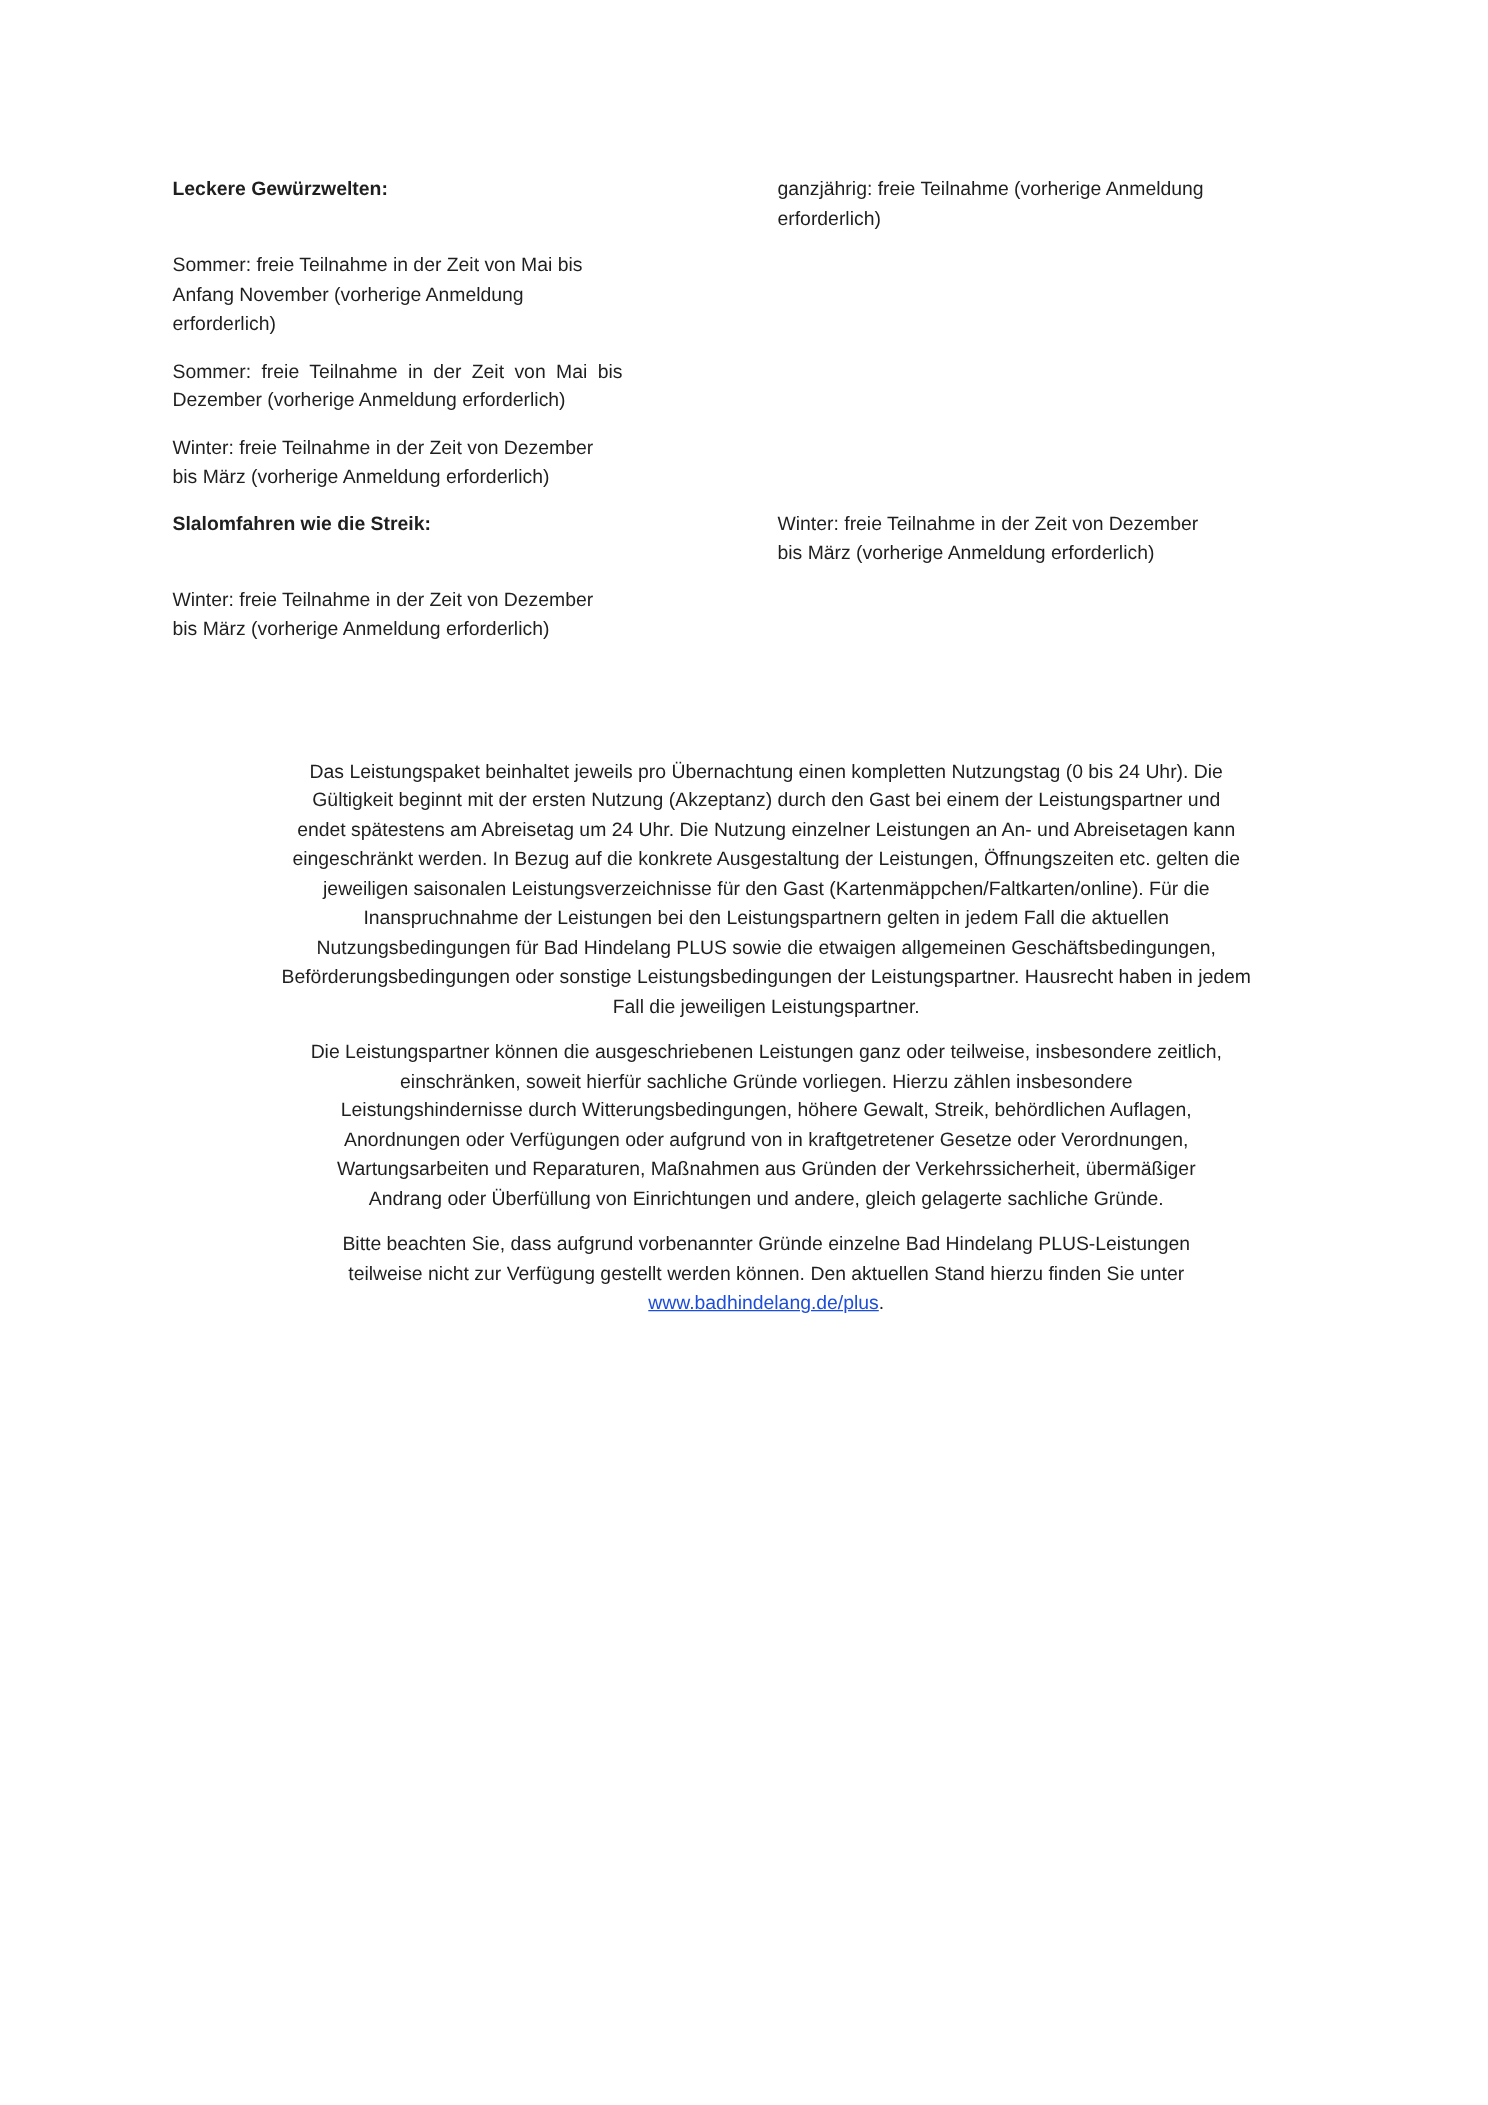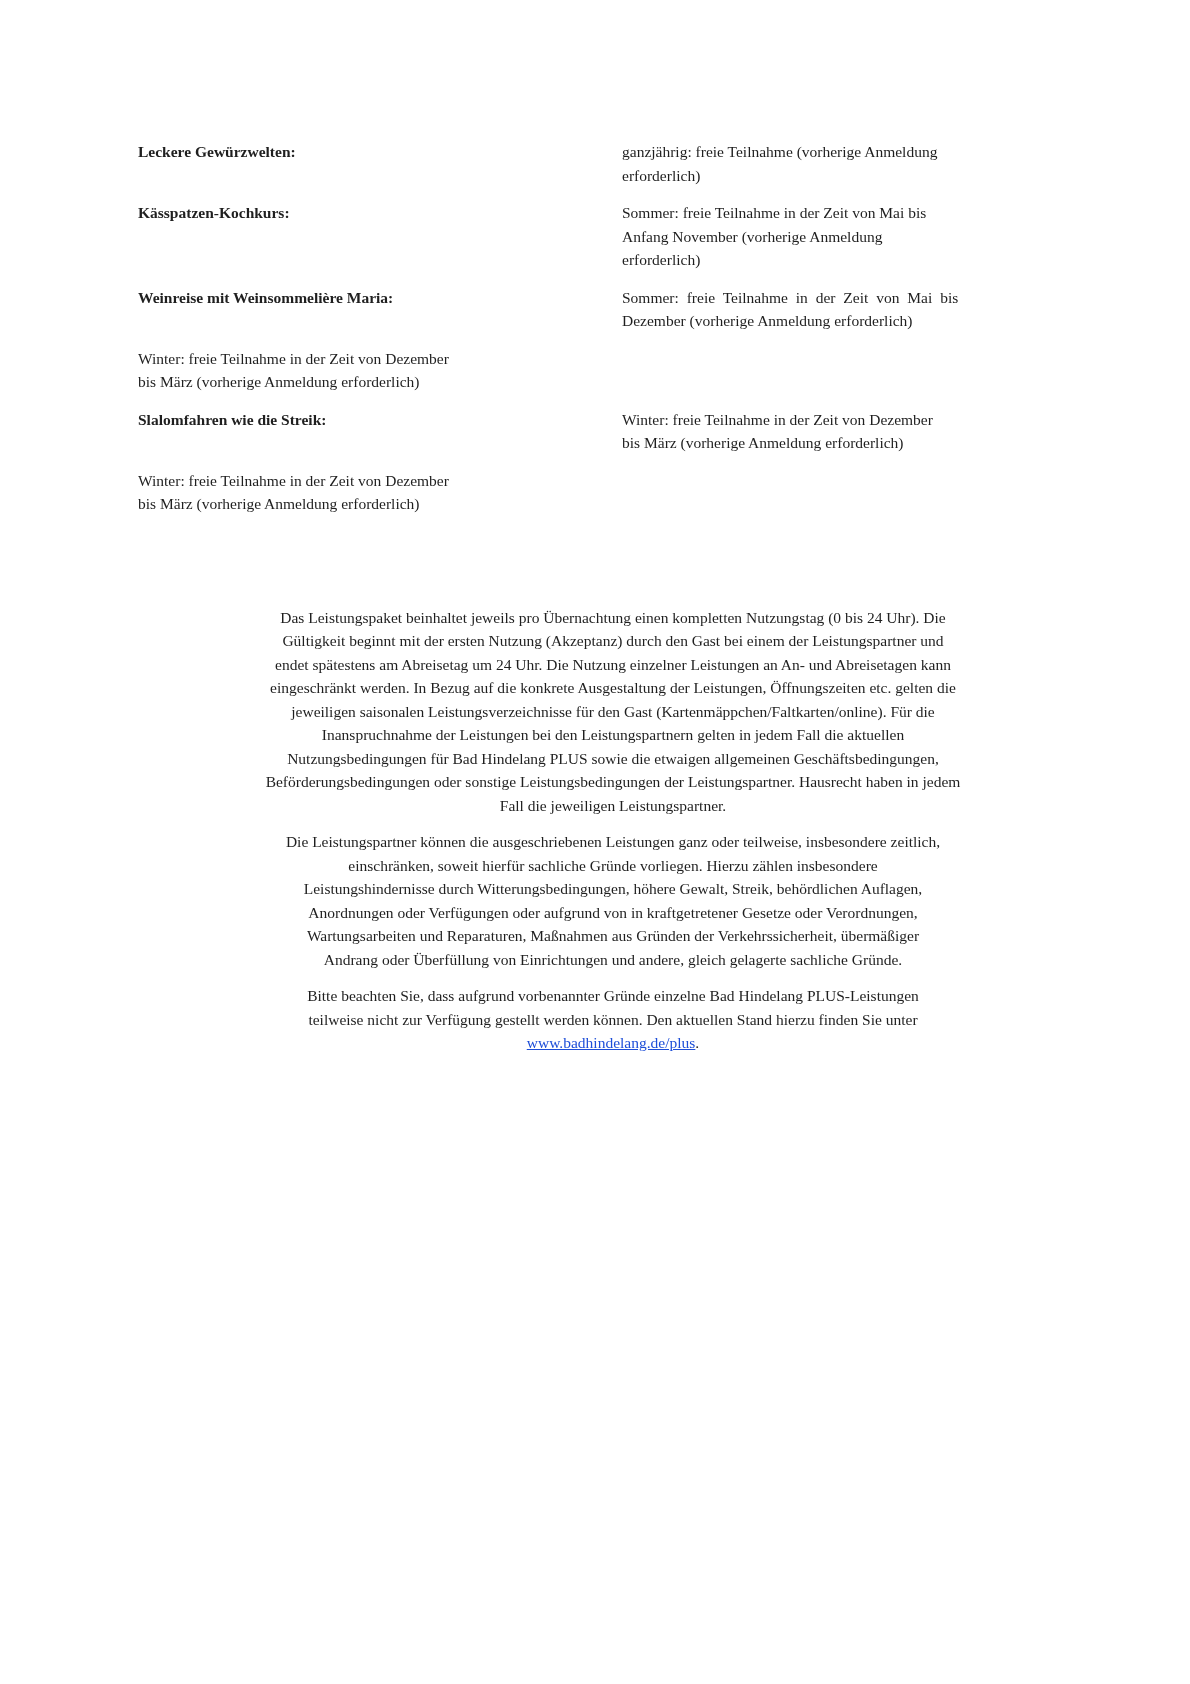--- a/index.html
+++ b/index.html
@@ -6,21 +6,21 @@
     margin: 0;
     padding: 0;
     background: #ffffff;
   }
   .page {
     position: relative;
     width: 1190px;
     height: 1684px;
     background: #ffffff;
     color: #1f1f1f;
-    font-family: Liberation Serif, serif;
+    font-family: Liberation Sans, sans-serif;
     font-size: 15.5px;
     line-height: 23.5px;
     overflow: hidden;
     border-radius: 17px;
   }
   .content {
     position: absolute;
     top: 140px;
     left: 138px;
     width: 950px;
@@ -66,27 +66,25 @@
 <div class="page">
   <div class="content">
 
     <div class="svc-list">
       <div class="svc-row">
         <div class="svc-label">Leckere Gewürzwelten:</div>
         <div class="svc-desc">ganzjährig: freie Teilnahme (vorherige Anmeldung
 erforderlich)</div>
       </div>
       <div class="svc-row">
-        <div class="svc-label">Kässpatzen-Kochkurs:</div>
         <div class="svc-desc">Sommer: freie Teilnahme in der Zeit von Mai bis
 Anfang November (vorherige Anmeldung
 erforderlich)</div>
       </div>
       <div class="svc-row">
-        <div class="svc-label">Weinreise mit Weinsommelière Maria:</div>
         <div class="svc-desc stretch">Sommer: freie Teilnahme in der Zeit von Mai bis
 Dezember (vorherige Anmeldung erforderlich)</div>
       </div>
       <div class="svc-row">
         <div class="svc-desc">Winter: freie Teilnahme in der Zeit von Dezember
 bis März (vorherige Anmeldung erforderlich)</div>
       </div>
       <div class="svc-row">
         <div class="svc-label">Slalomfahren wie die Streik:</div>
         <div class="svc-desc">Winter: freie Teilnahme in der Zeit von Dezember

